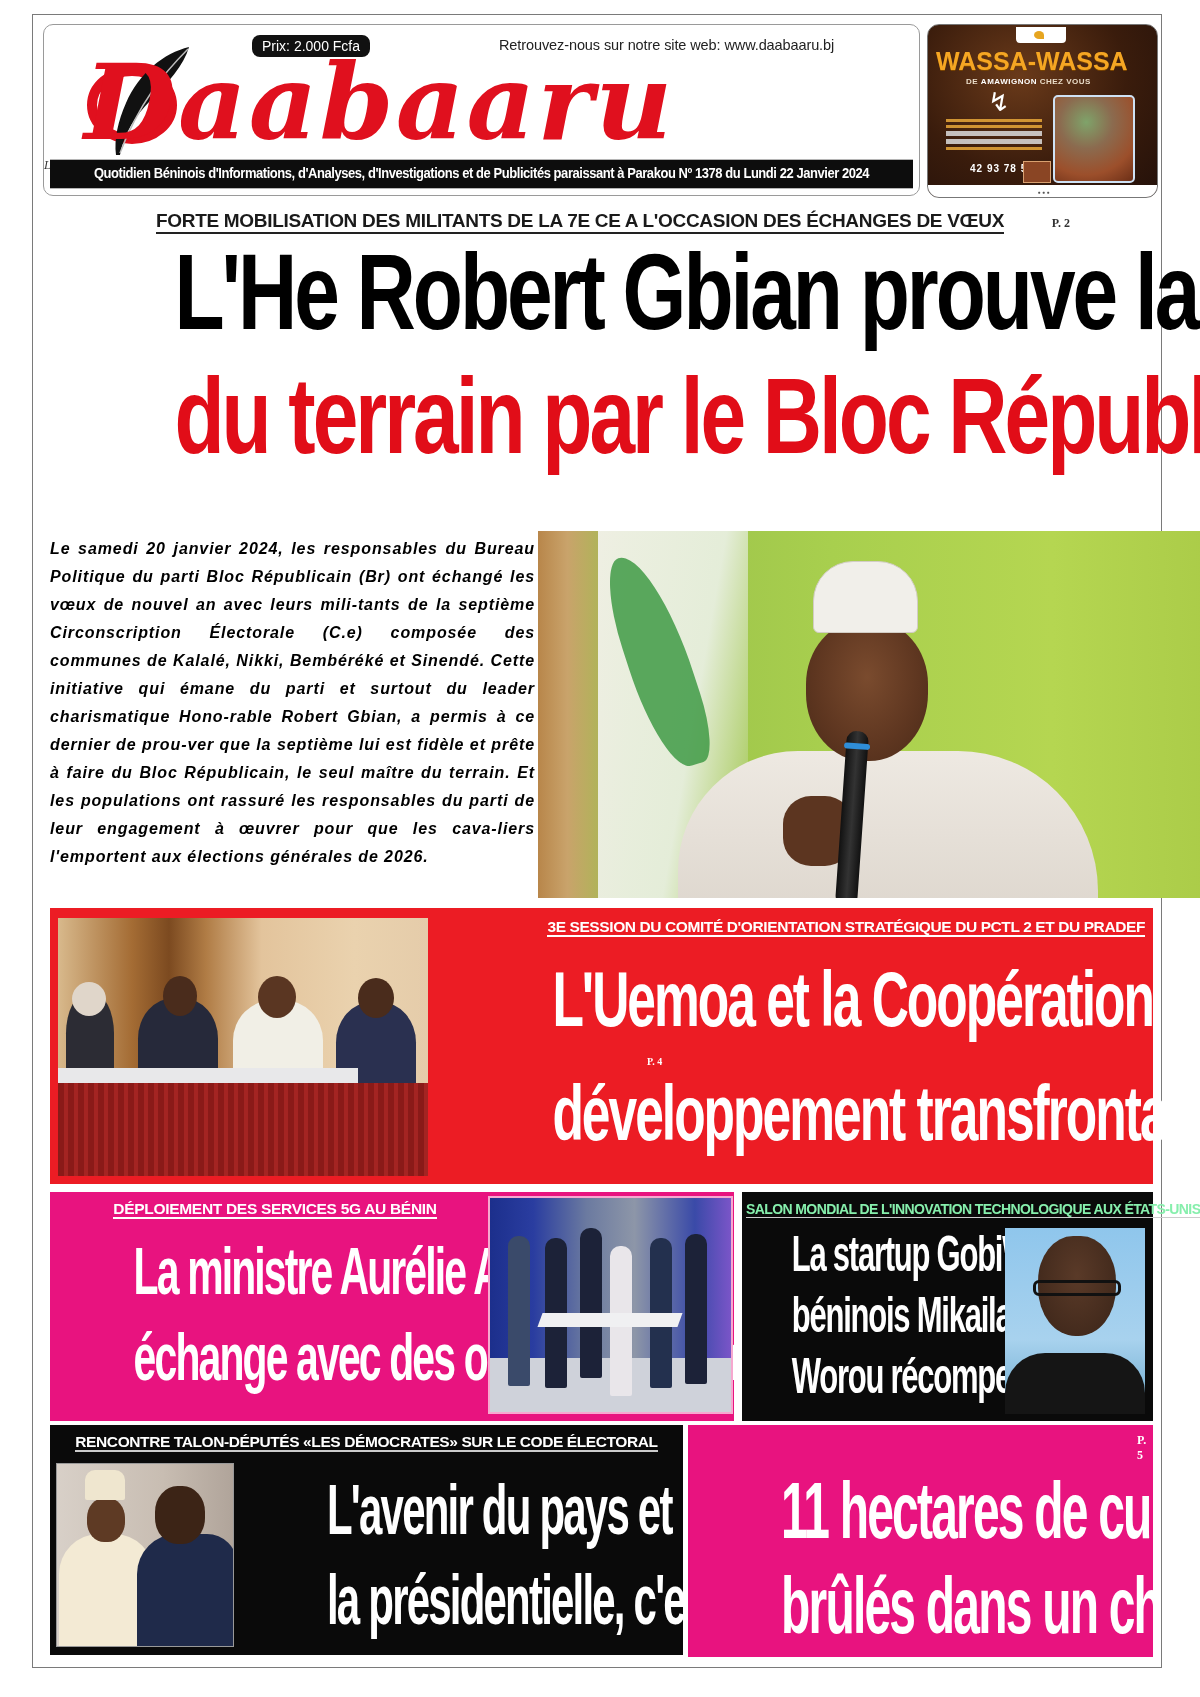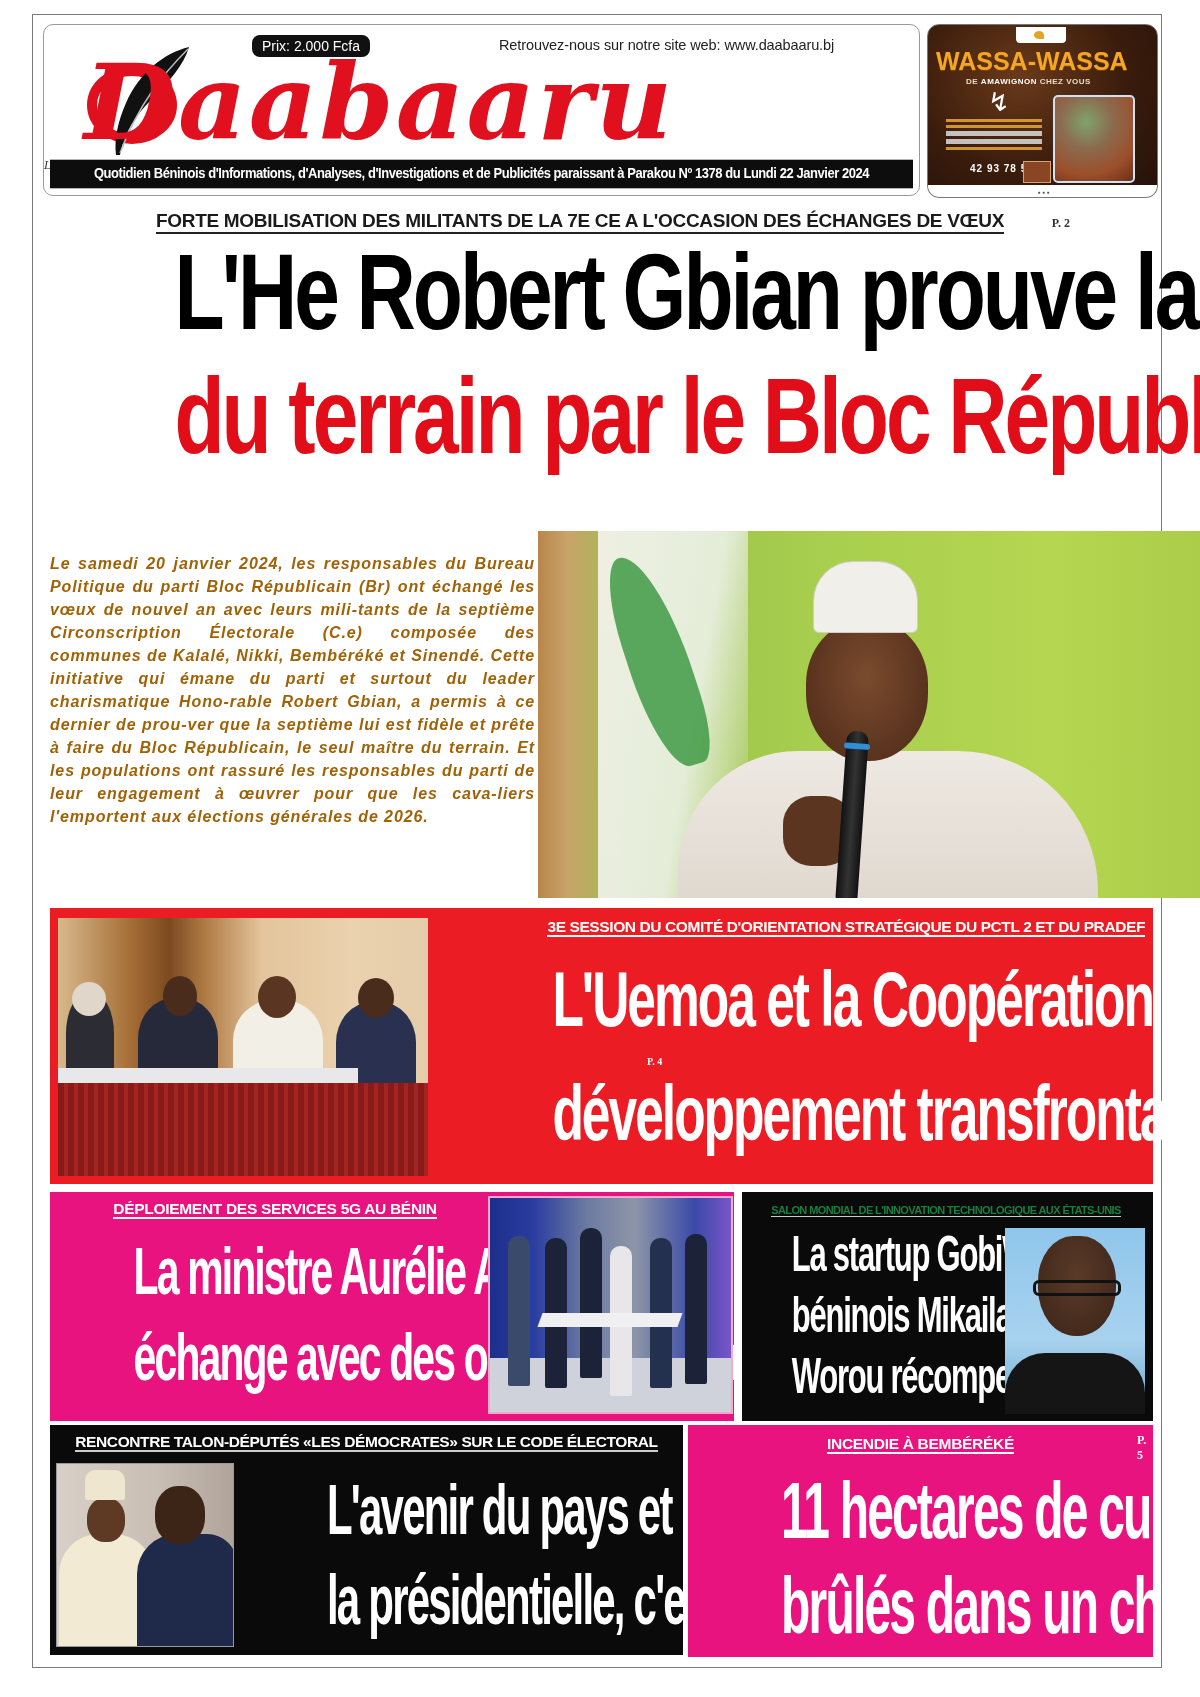--- a/index.html
+++ b/index.html
@@ -37,21 +37,21 @@
   
   .kicker { position: absolute; left: 100px; top: 210px; width: 960px; text-align: center; }
   .kicker span.k { font-family: "Liberation Sans Narrow","Liberation Sans", sans-serif; font-weight: bold; font-size: 19px; color: #1a1a1a; border-bottom: 2px solid #222; padding-bottom: 1px; letter-spacing: -0.3px; }
   .page-ref { font-family: "Liberation Serif", serif; font-weight: bold; font-size: 12px; color: #333; }
   .kicker .page-ref { position: absolute; right: -10px; top: 6px; }
 
   .headline { position: absolute; left: 40px; top: 238px; width: 1120px; text-align: center; font-family: "Liberation Sans Narrow","Liberation Sans", sans-serif; font-weight: bold; line-height: 1; }
   .headline .l1 { display: block; font-size: 108px; letter-spacing: -4px; transform: scaleX(0.76) scaleY(1.0); transform-origin: center; white-space: nowrap; color: #000; height: 118px; }
   .headline .l2 { display: block; font-size: 108px; letter-spacing: -4px; transform: scaleX(0.76); transform-origin: center; white-space: nowrap; color: #e10d18; margin-top: 6px; }
 
-  .lead-text { position: absolute; left: 50px; top: 552px; width: 485px; font-size: 16px; line-height: 23px; font-style: italic; font-weight: bold; color: #a16207; text-align: justify; letter-spacing: 0.9px; hyphens: manual; }
+  .lead-text { position: absolute; left: 50px; top: 535px; width: 485px; font-size: 16px; line-height: 28px; font-style: italic; font-weight: bold; color: #000000; text-align: justify; letter-spacing: 0.9px; hyphens: manual; }
   .lead-photo { position: absolute; left: 538px; top: 531px; width: 734px; height: 367px; overflow: hidden;
     background: linear-gradient(90deg, #b8864a 0%, #c9a36b 4%, #9bc14a 12%, #a8cf4e 40%, #b5d651 70%, #a7c845 100%); }
   .lp-white { position: absolute; left: 60px; top: 0; width: 150px; height: 367px; background: linear-gradient(100deg, #f2f2ea 0%, #e8efe0 60%, #9fc54a 100%); opacity: 0.95; }
   .lp-green { position: absolute; left: 90px; top: 20px; width: 60px; height: 220px; background: #3f9a45; border-radius: 40% 60% 30% 50%; transform: rotate(-18deg); opacity: .85; }
   .lp-cap { position: absolute; left: 275px; top: 30px; width: 105px; height: 72px; background: #f1efea; border-radius: 40px 40px 6px 6px; border: 1px solid #d2cdc5; }
   .lp-face { position: absolute; left: 268px; top: 90px; width: 122px; height: 140px; background: radial-gradient(ellipse at 50% 40%, #7a4b2e 0%, #5e3620 60%, #4a2a18 100%); border-radius: 45% 45% 48% 48%; }
   .lp-robe { position: absolute; left: 140px; top: 220px; width: 420px; height: 170px; background: linear-gradient(180deg, #eee9e2 0%, #ddd6cd 100%); border-radius: 120px 140px 0 0; }
   .lp-hand { position: absolute; left: 245px; top: 265px; width: 70px; height: 70px; background: #5c3520; border-radius: 40%; }
   .lp-mic { position: absolute; left: 303px; top: 200px; width: 22px; height: 175px; background: linear-gradient(90deg,#111,#333,#111); border-radius: 10px; transform: rotate(4deg); }
   .lp-mic::before { content:""; position:absolute; left:-2px; top:12px; width:26px; height:6px; background:#2f8ed8; border-radius:3px; }
@@ -76,21 +76,21 @@
   .mg-title { position: absolute; left: 0; top: 36px; width: 440px; text-align: center; color: #fff; font-family: "Liberation Sans Narrow","Liberation Sans", sans-serif; font-weight: bold; font-size: 66px; line-height: 86px; letter-spacing: -3px; white-space: nowrap; }
   .mg-title span { display: block; transform: scaleX(0.62); transform-origin: center; }
   .mg-photo { position: absolute; left: 438px; top: 4px; width: 245px; height: 218px; border: 2px solid #f6a8cf; overflow: hidden; background: linear-gradient(90deg, #1c2f8c 0%, #2a3da0 18%, #6b7aa0 40%, #8d96a8 60%, #3a4aa8 85%, #7a55c8 100%); }
   .mg-floor { position: absolute; left: 0; top: 160px; width: 245px; height: 60px; background: #cfd2da; }
   .mg-desk { position: absolute; left: 50px; top: 115px; width: 140px; height: 14px; background: #f0f0f2; transform: skewX(-20deg); }
   .mg-pers { position: absolute; top: 40px; width: 22px; height: 150px; background: #1c2238; border-radius: 10px 10px 2px 2px; }
 
   
   .blk-box { position: absolute; left: 742px; top: 1192px; width: 411px; height: 229px; background: #0a0a0a; }
   .bk-kicker { position: absolute; left: 4px; top: 8px; width: 400px; text-align: center; }
-  .bk-kicker span { font-family: "Liberation Sans Narrow","Liberation Sans", sans-serif; font-weight: bold; font-size: 11px; color: #15803d; border-bottom: 1.5px solid #ccc; letter-spacing: -0.6px; white-space: nowrap; }
+  .bk-kicker span { font-family: "Liberation Sans Narrow","Liberation Sans", sans-serif; font-weight: bold; font-size: 14px; color: #86efac; border-bottom: 1.5px solid #ccc; letter-spacing: -0.6px; white-space: nowrap; }
   .bk-title { position: absolute; left: 0; top: 32px; width: 262px; text-align: center; color: #fff; font-family: "Liberation Sans Narrow","Liberation Sans", sans-serif; font-weight: bold; font-size: 50px; line-height: 61px; letter-spacing: -2px; white-space: nowrap; }
   .bk-title span { display: block; transform: scaleX(0.62); transform-origin: center; }
   .bk-photo { position: absolute; left: 263px; top: 36px; width: 140px; height: 186px; overflow: hidden; background: linear-gradient(180deg, #8fc6ec 0%, #a8d2ee 60%, #6aa8cc 100%); }
   .bk-head { position: absolute; left: 33px; top: 8px; width: 78px; height: 100px; background: radial-gradient(ellipse at 50% 40%, #5a3a28 0%, #3a2418 100%); border-radius: 45% 45% 48% 48%; }
   .bk-glasses { position: absolute; left: 28px; top: 52px; width: 88px; height: 16px; border: 3px solid #111; border-radius: 6px; }
   .bk-shirt { position: absolute; left: 0; top: 125px; width: 140px; height: 70px; background: #151515; border-radius: 40px 40px 0 0; }
 
   
   .blk2-box { position: absolute; left: 50px; top: 1425px; width: 633px; height: 230px; background: #0a0a0a; padding-left: 24px; }
   .b2-kicker { position: absolute; left: 0; top: 8px; width: 633px; text-align: center; }
@@ -239,19 +239,18 @@
     <div class="b2-suit"></div>
     <div class="b2-face2"></div>
   </div>
   <div class="b2-title">
     <span>L'avenir du pays et le visage de</span>
     <span>la présidentielle, c'est ce jour</span>
   </div>
 </div>
 
 <div class="pink-box">
-  <div class="pk-kicker"><span>INCENDIE À BEMBÉRÉKÉ</span></div>
   <div class="pk-pageref">P. 5</div>
   <div class="pk-title">
     <span>11 hectares de cultures</span>
     <span>brûlés dans un champ</span>
   </div>
 </div>
 
 </body></html>

